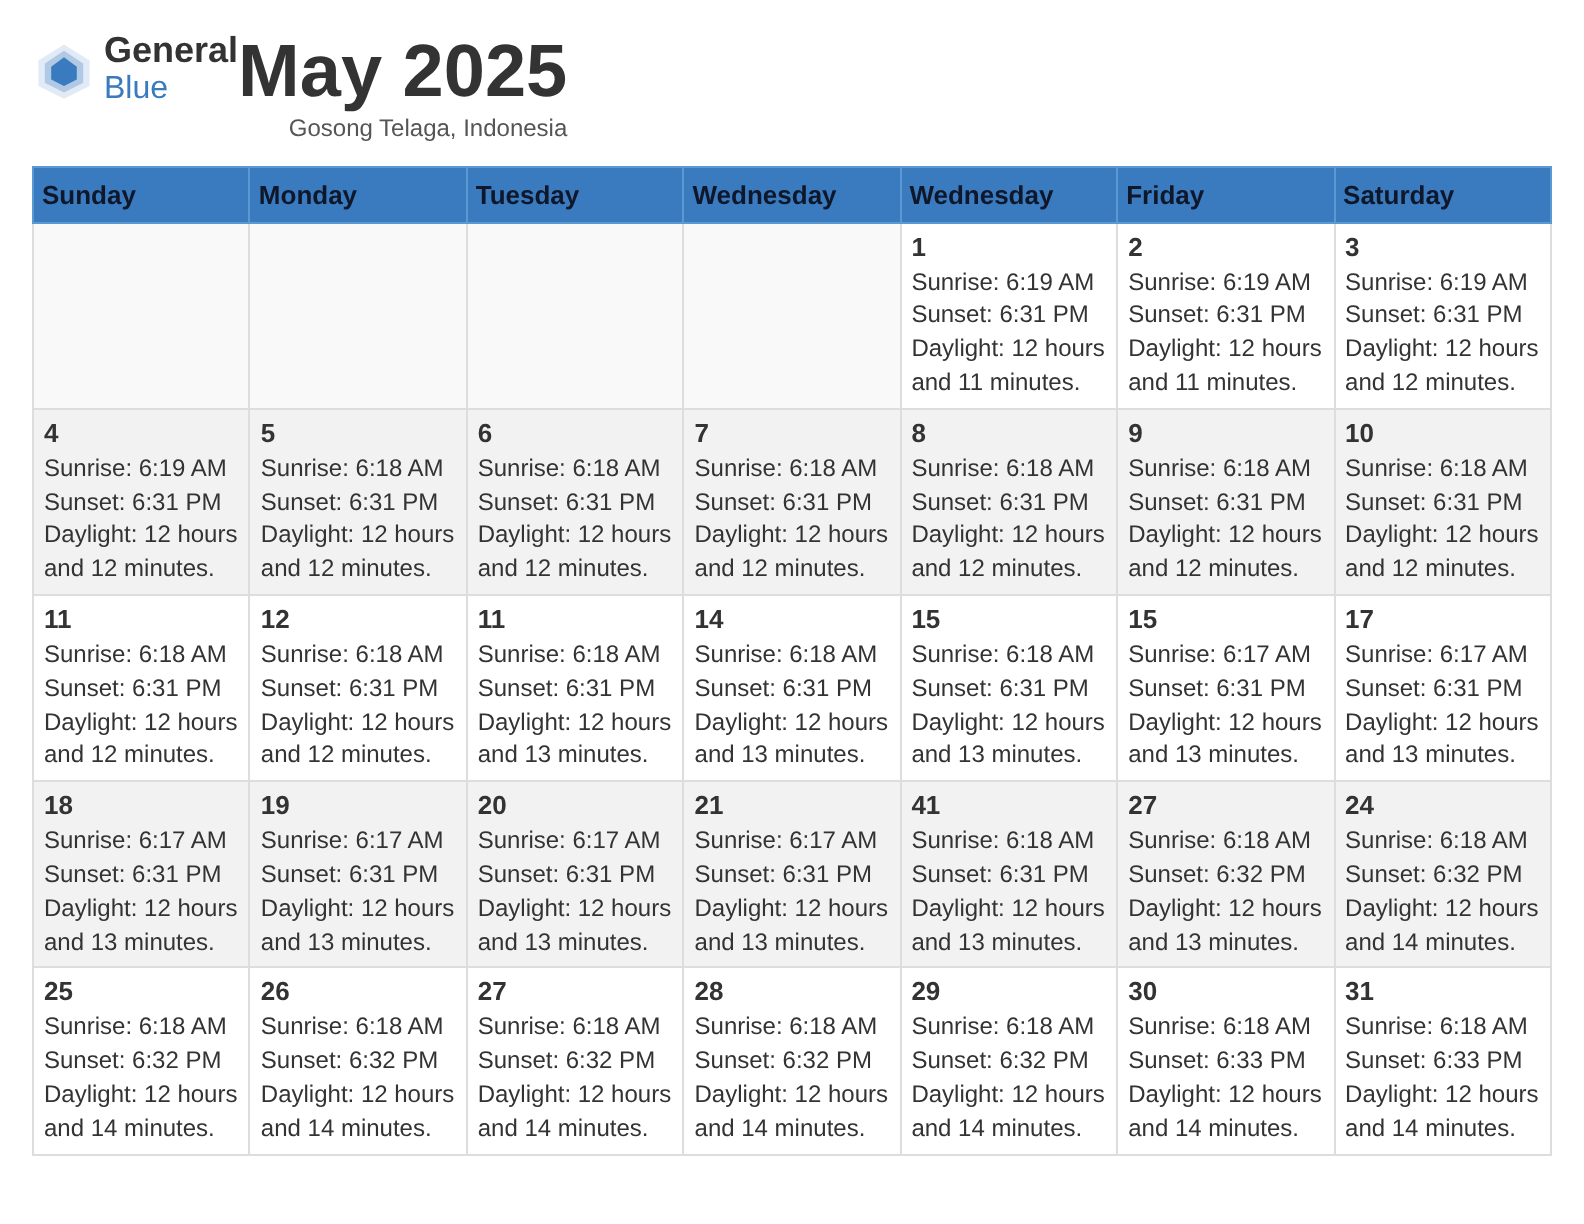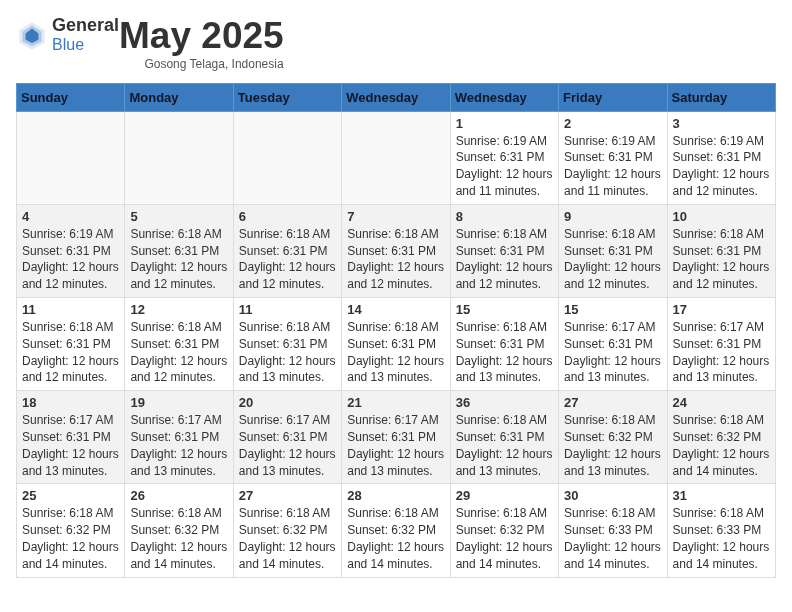--- a/index.html
+++ b/index.html
@@ -281,21 +281,21 @@
 and 13 minutes.</div>
         </td>
         <td>
           <div class="day-number">21</div>
           <div class="day-info" style="white-space: pre-line;">Sunrise: 6:17 AM
 Sunset: 6:31 PM
 Daylight: 12 hours
 and 13 minutes.</div>
         </td>
         <td>
-          <div class="day-number">36</div>
+          <div class="day-number">41</div>
           <div class="day-info" style="white-space: pre-line;">Sunrise: 6:18 AM
 Sunset: 6:31 PM
 Daylight: 12 hours
 and 13 minutes.</div>
         </td>
         <td>
           <div class="day-number">27</div>
           <div class="day-info" style="white-space: pre-line;">Sunrise: 6:18 AM
 Sunset: 6:32 PM
 Daylight: 12 hours

